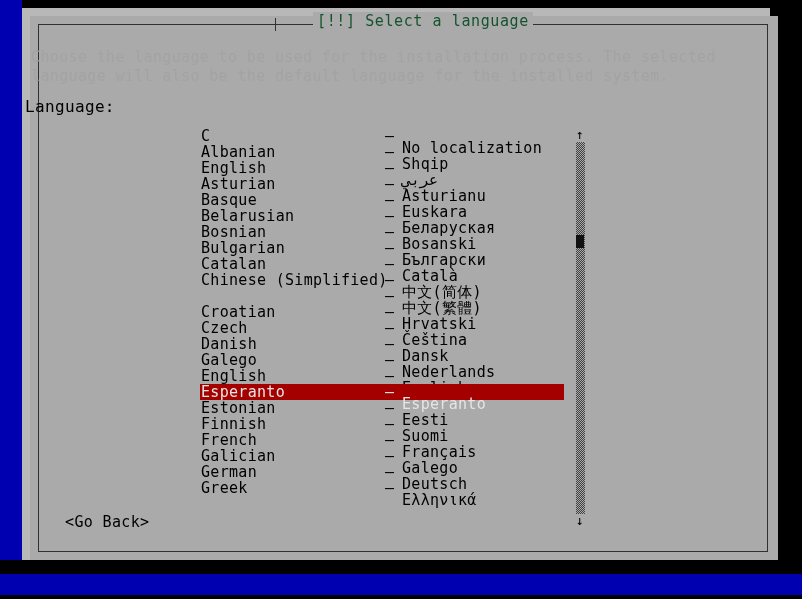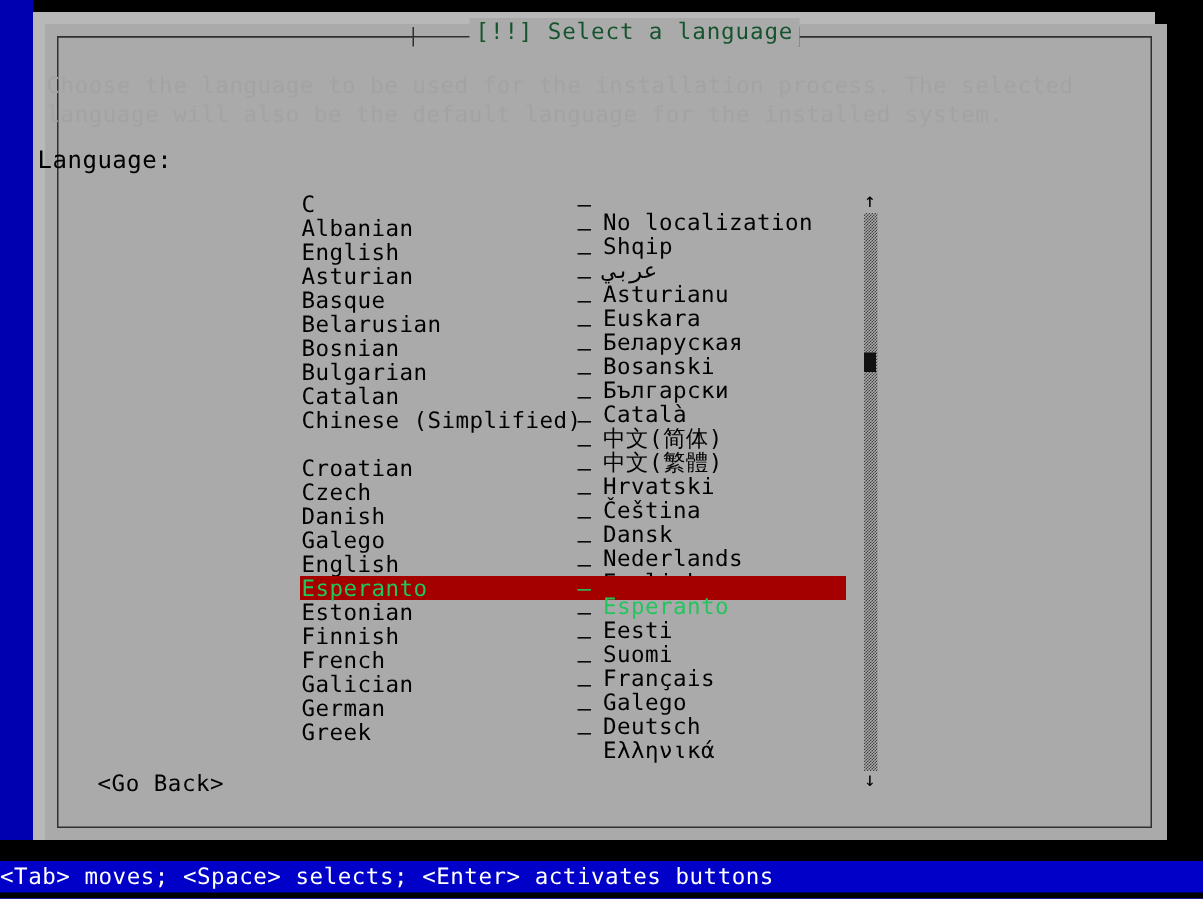--- a/index.html
+++ b/index.html
@@ -145,21 +145,21 @@
   }
   .lang-row .lang-native {
     position: absolute;
     left: 202px;
     top: 0;
     font-family: "DejaVu Sans Mono", "DejaVu Sans", "Liberation Mono", monospace;
     margin-top: 12px;
   }
   .lang-row.selected {
     background: #a40000;
-    color: #22c55e;
+    color: #e5e5e5;
     width: 397px;
   }
 
   
   #scrollbar {
     position: absolute;
     left: 573px;
     top: 128px;
     width: 14px;
     height: 400px;
@@ -299,16 +299,15 @@
   <div id="scrollbar">
     <div id="scroll-arrow-up">↑</div>
     <div id="scroll-track"></div>
     <div id="scroll-thumb" style="top: 107px;"></div>
     <div id="scroll-arrow-down">↓</div>
   </div>
 
   <div id="go-back">&lt;Go Back&gt;</div>
 
   <div id="status-gap"></div>
-  <div id="status-bar">&lt;Tab&gt; moves; &lt;Space&gt; selects; &lt;Enter&gt; activates buttons</div>
   <div id="status-bottom-black"></div>
 
 </div>
 
 </body></html>

